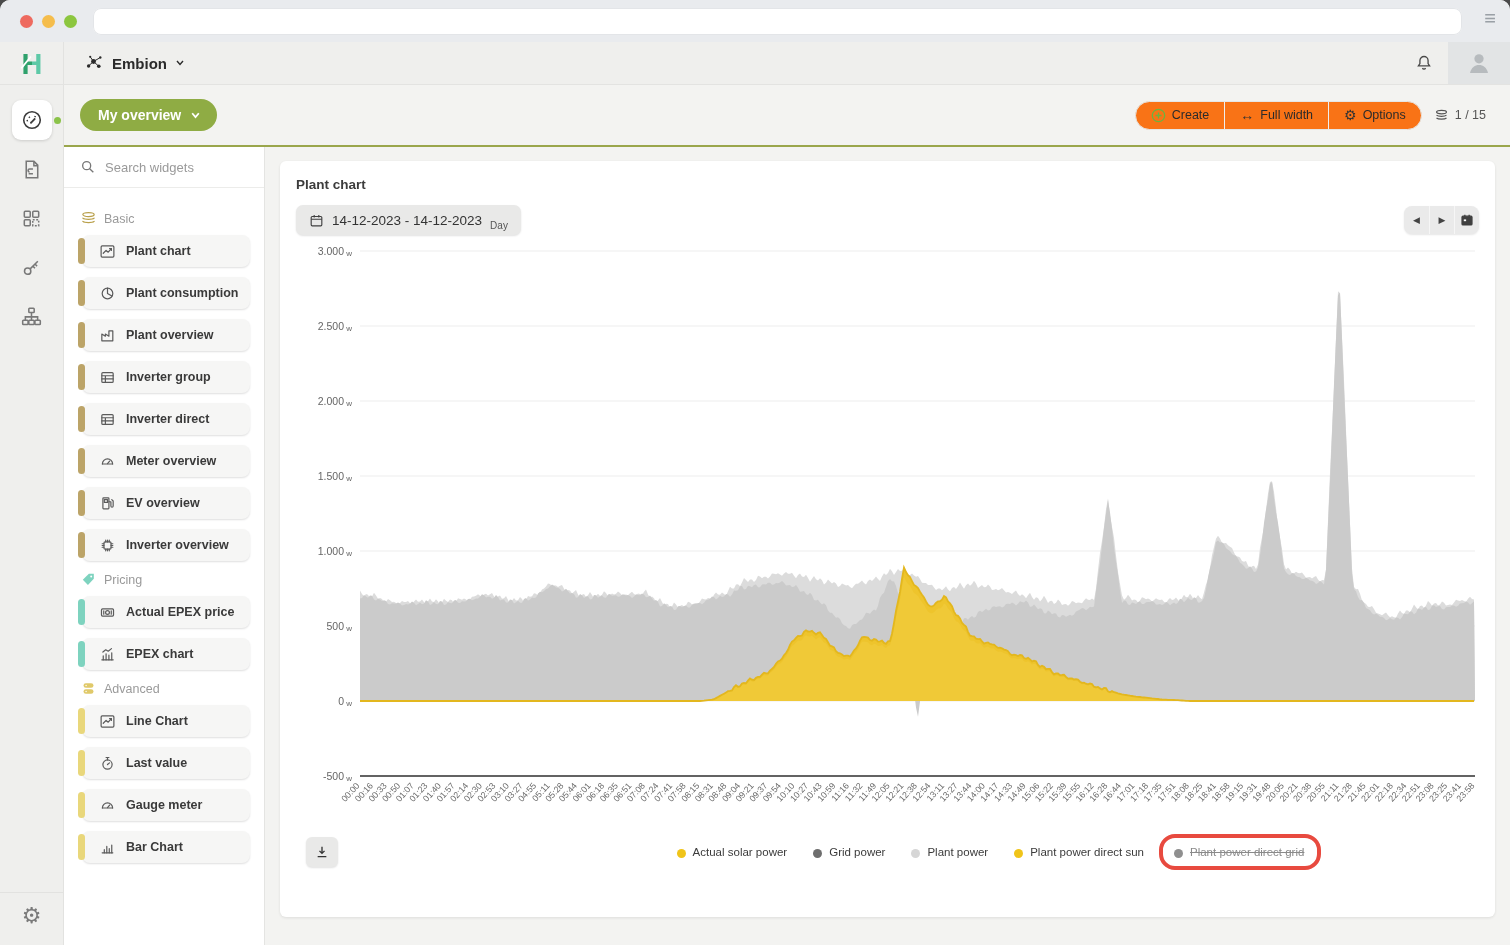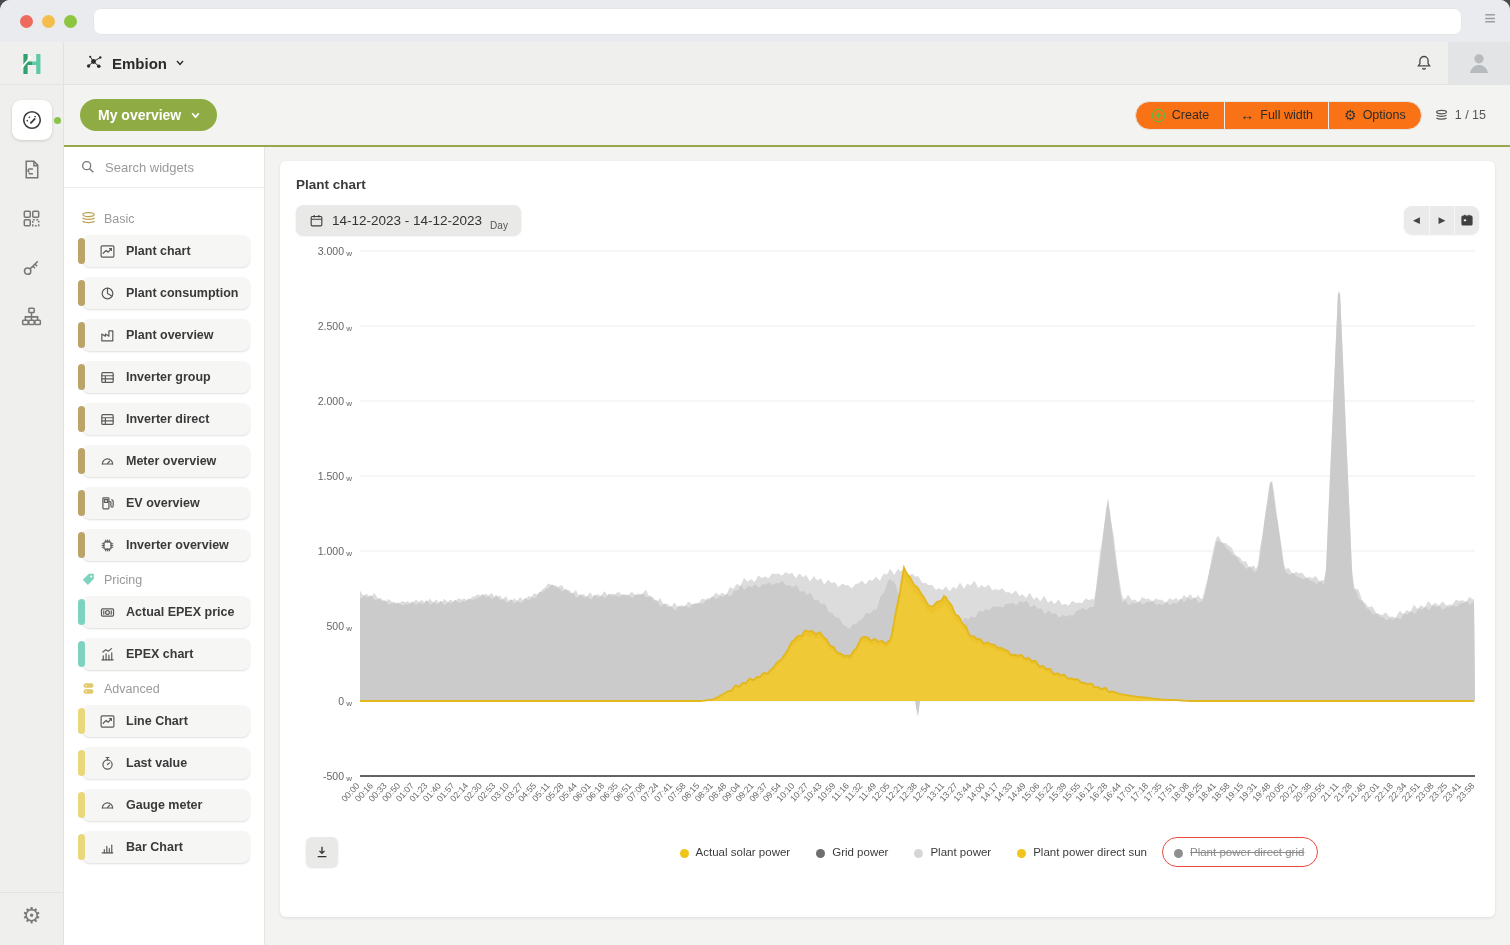--- a/index.html
+++ b/index.html
@@ -67,21 +67,21 @@
   .plot-wrap{margin-top:8px}
   .plot-wrap svg{display:block}
   .plot-wrap text{font-family:"Liberation Sans",sans-serif}
   
   .bottom-row{margin-top:2px;height:42px;display:flex;align-items:center;position:relative}
   .dl-btn{position:absolute;left:10px;width:32px;height:30px;background:#e9e9e8;border:none;border-radius:6px;display:flex;align-items:center;justify-content:center;cursor:pointer;box-shadow:0 1px 2px rgba(0,0,0,.12)}
   .legend{display:flex;align-items:center;gap:26px;margin:0 auto;padding-left:210px}
   .litem{display:flex;align-items:flex-end;gap:7px;font-size:11.5px;color:#3b3b3b;cursor:pointer;white-space:nowrap}
   .ldot{width:9px;height:9px;border-radius:50%;flex:0 0 9px}
   .litem.off .ltext{text-decoration:line-through;color:#8a8a8a}
-  .ring{border:1px solid #4c1d95;border-radius:16px;padding:8px 13px 8px 11px;margin:-11px -13px -11px -11px;position:relative;z-index:2}
+  .ring{border:4px solid #4c1d95;border-radius:16px;padding:8px 13px 8px 11px;margin:-11px -13px -11px -11px;position:relative;z-index:2}
 </style>
 </head>
 <body>
 
 <div class="window">
 
   <div class="chrome">
     <span class="tl red"></span>
     <span class="tl yel"></span>
     <span class="tl grn"></span>

